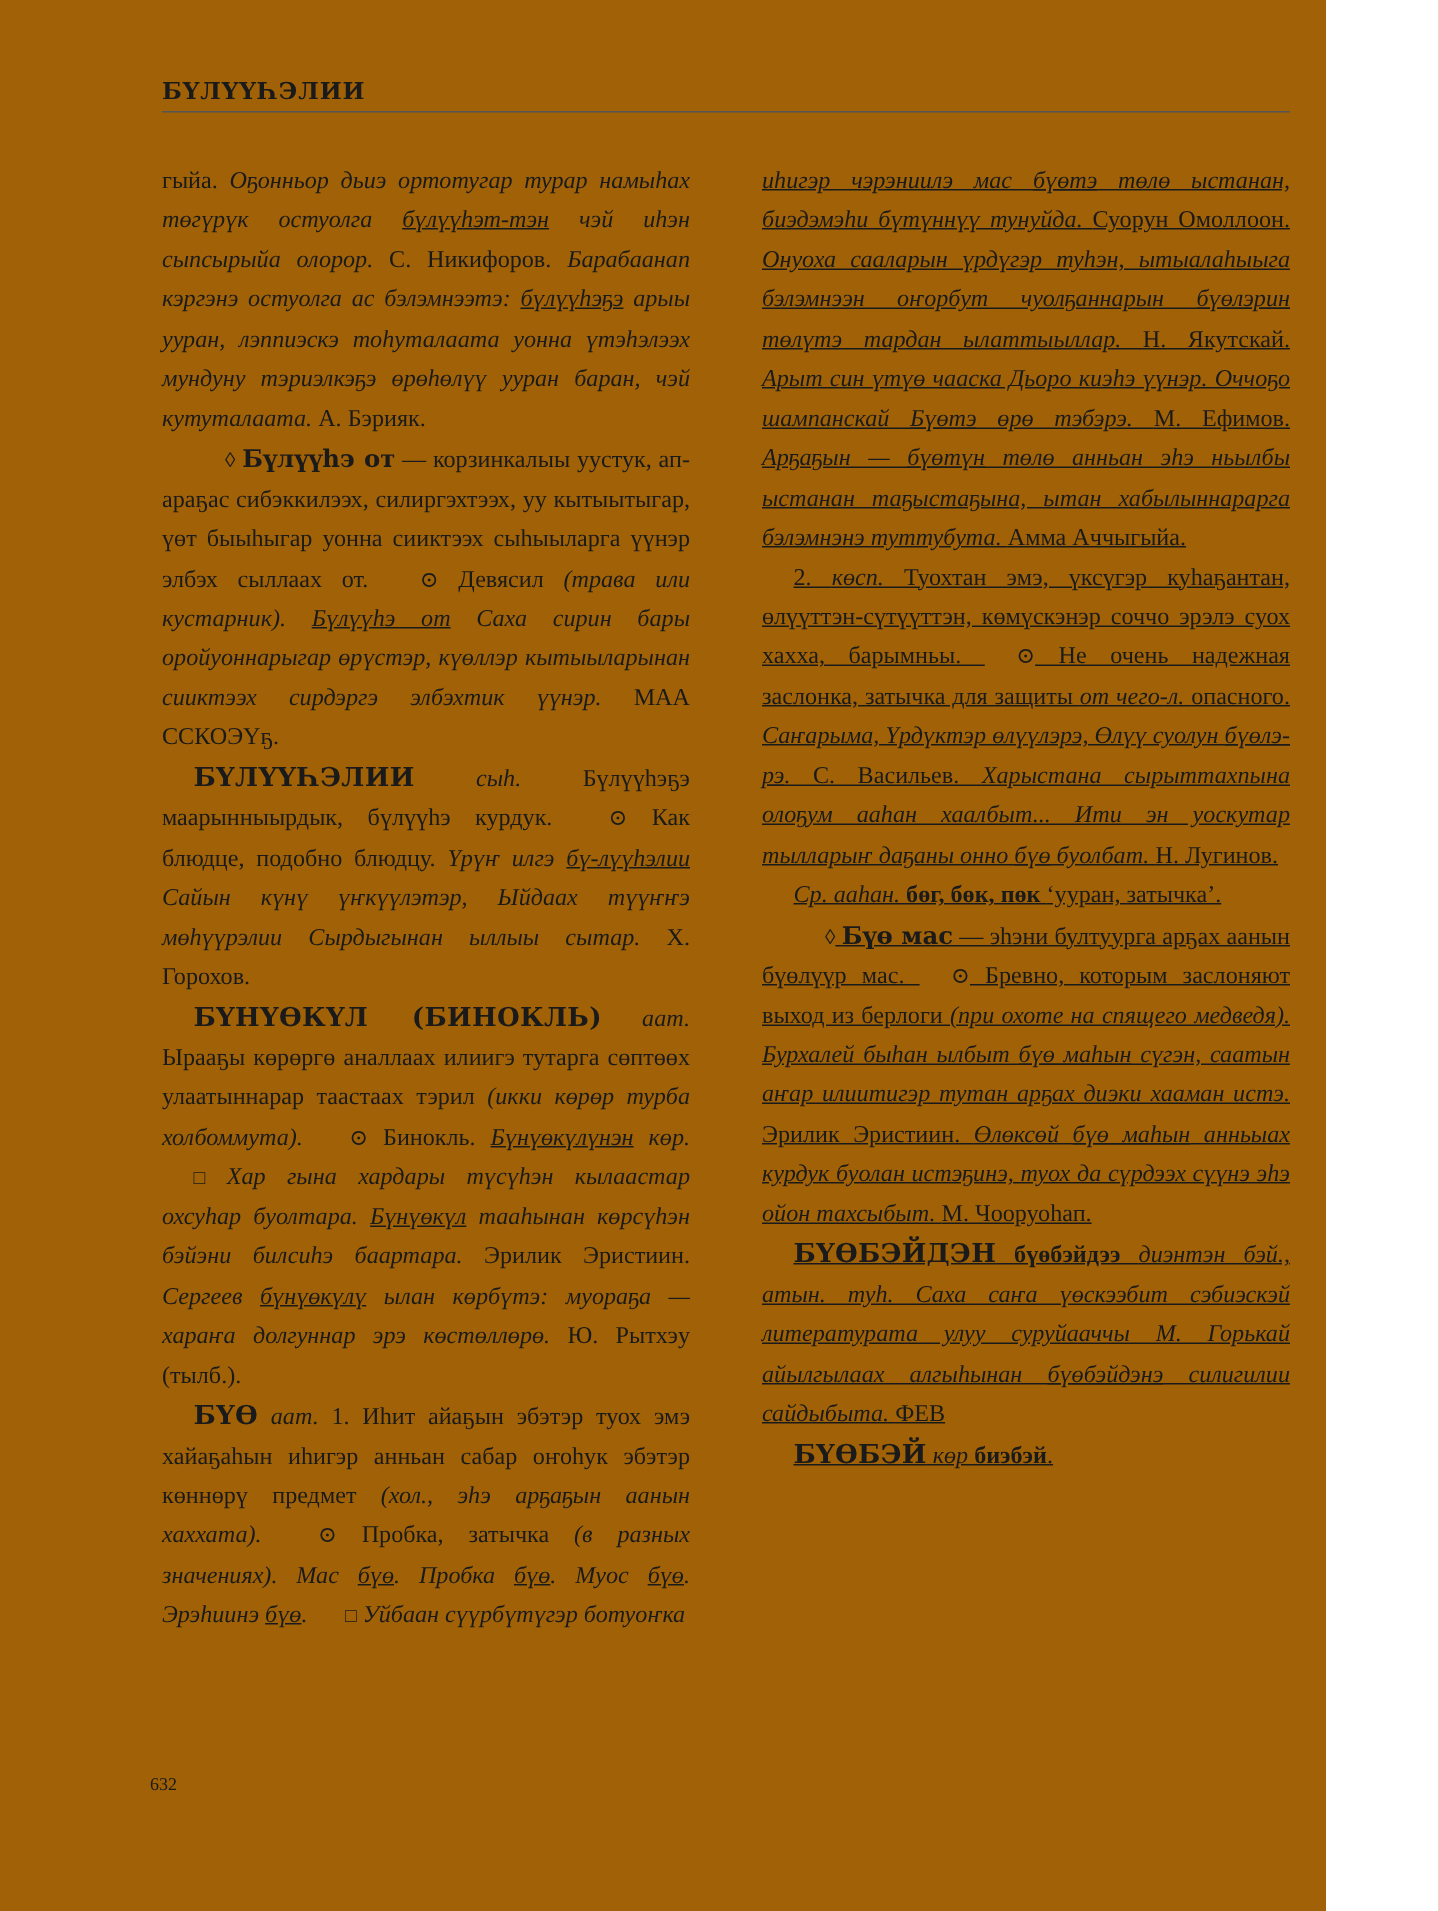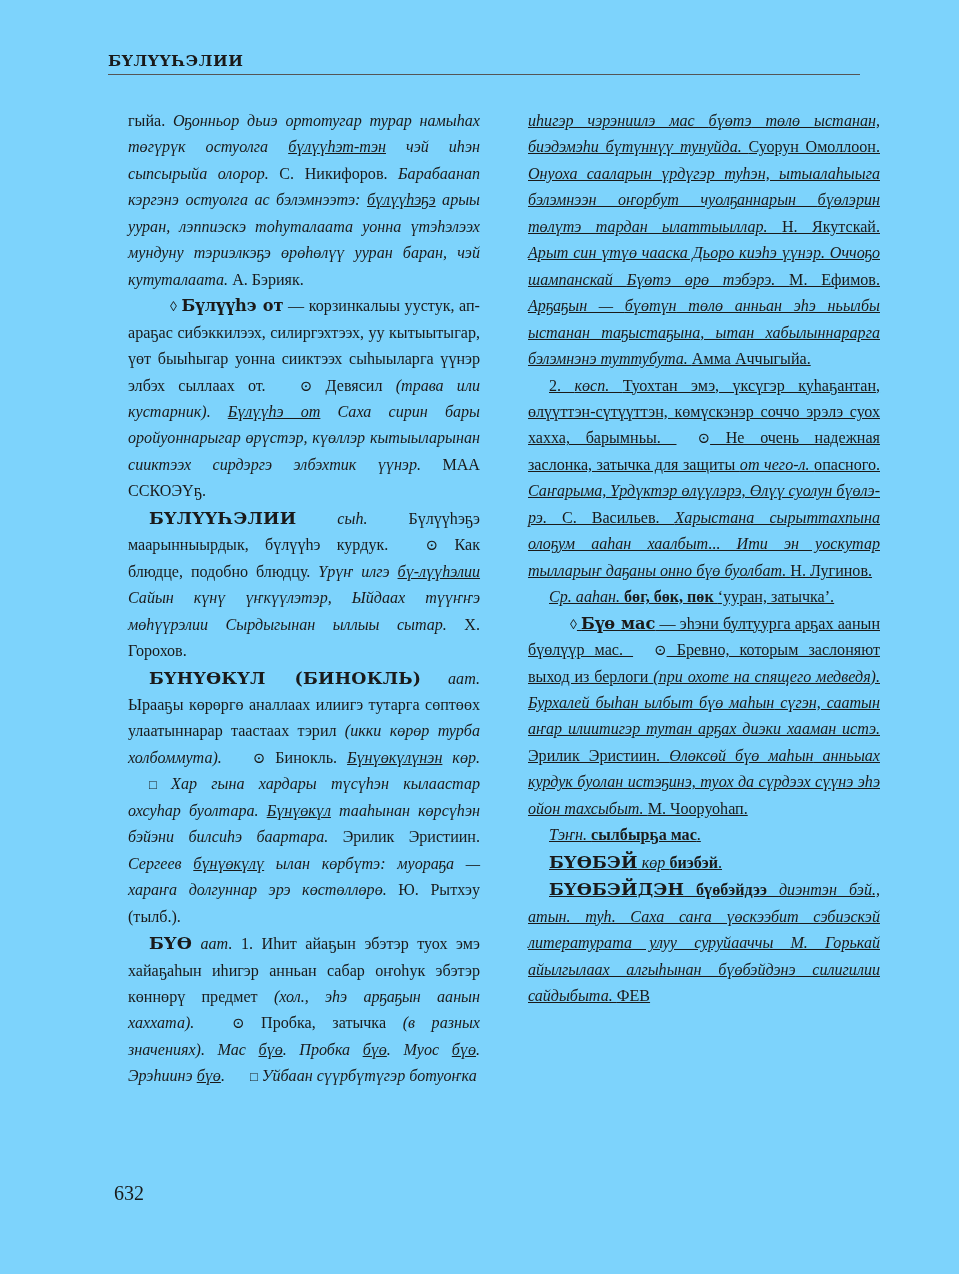--- a/index.html
+++ b/index.html
@@ -11,23 +11,23 @@
     width: 959px;
     height: 1274px;
     font-family: "Liberation Serif", "DejaVu Serif", serif;
     color: #1a1a1a;
     position: relative;
     overflow: hidden;
   }
   .page {
     position: absolute;
     left: 0; top: 0;
-    width: 959px;
+    width: 884px;
     height: 1274px;
-    background: #7dd3fc;
+    background: #a16207;
   }
   
   .runhead {
     position: absolute;
     left: 108px;
     top: 52px;
     width: 752px;
   }
   .runhead-title {
     font-family: "DejaVu Serif", "Liberation Serif", serif;
@@ -53,21 +53,20 @@
   }
   .col {
     position: absolute;
     top: 0;
     width: 352px;
     font-size: 16.1px;
     line-height: 26.45px;
     text-align: justify;
     text-justify: inter-word;
     color: #1a1a1a;
-    margin-left: 20px;
   }
   .col-left  { left: 0; }
   .col-right { left: 400px; text-decoration: underline; }
 
   p.para {
     margin: 0;
     text-indent: 21px;
     hyphens: manual;
   }
   p.cont {
@@ -97,23 +96,23 @@
     line-height: 1;
     vertical-align: baseline;
   }
   .mk-diamond { font-size: 14px; }
   .mk-circle  { font-size: 15px; }
   .mk-square  { font-size: 13px; }
 
   
   .folio {
     position: absolute;
-    left: 114px;
+    left: 100px;
     top: 1182px;
-    font-size: 20px;
+    font-size: 12px;
     font-family: "Liberation Serif", "DejaVu Serif", serif;
     color: #1a1a1a;
   }
 </style>
 </head>
 <body>
 
 <div class="page">
 
   <div class="runhead">
@@ -127,21 +126,20 @@
         <p class="para"><span class="mk-diamond">◊</span><span> </span><span class="hw-sub">Бүлүүһэ от</span><span> — корзинкалыы уустук, ап-араҕас сибэккилээх, силиргэхтээх, уу кытыытыгар, үөт быыһыгар уонна сииктээх сыһыыларга үүнэр элбэх сыллаах от. </span><span class="mk-circle">⊙</span><span> Девясил </span><span class="it">(трава или кустарник). </span><span class="ul">Бүлүүһэ от</span><span class="it"> Саха сирин бары оройуоннарыгар өрүстэр, күөллэр кытыыларынан сииктээх сирдэргэ элбэхтик үүнэр. </span><span>МАА ССКОЭҮҕ.</span></p>
         <p class="para"><span class="hw">БҮЛҮҮҺЭЛИИ</span><span class="it"> сыһ. </span><span>Бүлүүһэҕэ маарынныырдык, бүлүүһэ курдук. </span><span class="mk-circle">⊙</span><span> Как блюдце, подобно блюдцу. </span><span class="it">Үрүҥ илгэ </span><span class="ul">бү-лүүһэлии</span><span class="it"> Сайын күнү үҥкүүлэтэр, Ыйдаах түүҥҥэ мөһүүрэлии Сырдыгынан ыллыы сытар. </span><span>Х. Горохов.</span></p>
         <p class="para"><span class="hw">БҮНҮӨКҮЛ (БИНОКЛЬ)</span><span class="it"> аат. </span><span>Ырааҕы көрөргө аналлаах илиигэ тутарга сөптөөх улаатыннарар таастаах тэрил </span><span class="it">(икки көрөр турба холбоммута). </span><span class="mk-circle">⊙</span><span> Бинокль. </span><span class="ul">Бүнүөкүлүнэн</span><span class="it"> көр. </span><span class="mk-square">□</span><span class="it"> Хар гына хардары түсүһэн кылаастар охсуһар буолтара. </span><span class="ul">Бүнүөкүл</span><span class="it"> тааһынан көрсүһэн бэйэни билсиһэ баартара. </span><span>Эрилик Эристиин. </span><span class="it">Сергеев </span><span class="ul">бүнүөкүлү</span><span class="it"> ылан көрбүтэ: муораҕа — хараҥа долгуннар эрэ көстөллөрө. </span><span>Ю. Рытхэу (тылб.).</span></p>
         <p class="para"><span class="hw">БҮӨ</span><span class="it"> аат. </span><span>1. Иһит айаҕын эбэтэр туох эмэ хайаҕаһын иһигэр анньан сабар оҥоһук эбэтэр көннөрү предмет </span><span class="it">(хол., эһэ арҕаҕын аанын хаххата). </span><span class="mk-circle">⊙</span><span> Пробка, затычка </span><span class="it">(в разных значениях). Мас </span><span class="ul">бүө</span><span class="it">. Пробка </span><span class="ul">бүө</span><span class="it">. Муос </span><span class="ul">бүө</span><span class="it">. Эрэһиинэ </span><span class="ul">бүө</span><span class="it">. </span><span class="mk-square">□</span><span class="it"> Уйбаан сүүрбүтүгэр ботуоҥка</span></p>
       </div>
     <div class="col col-right" id="col-right">
         <p class="para cont"><span class="it">иһигэр чэрэниилэ мас </span><span class="ul">бүөтэ</span><span class="it"> төлө ыстанан, биэдэмэһи бүтүннүү тунуйда. </span><span>Суорун Омоллоон. </span><span class="it">Онуоха сааларын үрдүгэр туһэн, ытыалаһыыга бэлэмнээн оҥорбут чуолҕаннарын </span><span class="ul">бүөлэрин</span><span class="it"> төлүтэ тардан ылаттыыллар. </span><span>Н. Якутскай. </span><span class="it">Арыт син үтүө чааска Дьоро киэһэ үүнэр. Оччоҕо шампанскай </span><span class="ul">Бүөтэ</span><span class="it"> өрө тэбэрэ. </span><span>М. Ефимов. </span><span class="it">Арҕаҕын — </span><span class="ul">бүөтүн</span><span class="it"> төлө анньан эһэ ньылбы ыстанан таҕыстаҕына, ытан хабылыннарарга бэлэмнэнэ туттубута. </span><span>Амма Аччыгыйа.</span></p>
         <p class="para"><span>2. </span><span class="it">көсп. </span><span>Туохтан эмэ, үксүгэр куһаҕантан, өлүүттэн-сүтүүттэн, көмүскэнэр соччо эрэлэ суох хахха, барымньы. </span><span class="mk-circle">⊙</span><span> Не очень надежная заслонка, затычка для защиты </span><span class="it">от чего-л. </span><span>опасного. </span><span class="it">Саҥарыма, Үрдүктэр өлүүлэрэ, Өлүү суолун </span><span class="ul">бүөлэ-рэ</span><span class="it">. </span><span>С. Васильев. </span><span class="it">Харыстана сырыттахпына олоҕум ааһан хаалбыт... Ити эн уоскутар тылларыҥ даҕаны онно </span><span class="ul">бүө</span><span class="it"> буолбат. </span><span>Н. Лугинов.</span></p>
         <p class="para"><span class="it">Ср. ааһан. </span><span class="bd">бөг, бөк, пөк </span><span>‘ууран, затычка’.</span></p>
         <p class="para"><span class="mk-diamond">◊</span><span> </span><span class="hw-sub">Бүө мас</span><span> — эһэни бултуурга арҕах аанын бүөлүүр мас. </span><span class="mk-circle">⊙</span><span> Бревно, которым заслоняют выход из берлоги </span><span class="it">(при охоте на спящего медведя). Бурхалей быһан ылбыт </span><span class="ul">бүө маһын</span><span class="it"> сүгэн, саатын аҥар илиитигэр тутан арҕах диэки хааман истэ. </span><span>Эрилик Эристиин. </span><span class="it">Өлөксөй </span><span class="ul">бүө маһын</span><span class="it"> анньыах курдук буолан истэҕинэ, туох да сүрдээх сүүнэ эһэ ойон тахсыбыт. </span><span>М. Чооруоһап.</span></p>
-        <p class="para"><span class="it">Тэҥн. </span><span class="bd">сылбырҕа мас</span><span>.</span></p>
+        <p class="para"><span class="hw">БҮӨБЭЙДЭН</span><span class="bd"> бүөбэйдээ </span><span class="it">диэнтэн бэй., атын. туһ. Саха саҥа үөскээбит сэбиэскэй литературата улуу суруйааччы М. Горькай айылгылаах алгыһынан </span><span class="ul">бүөбэйдэнэ</span><span class="it"> силигилии сайдыбыта. </span><span>ФЕВ</span></p>
         <p class="para"><span class="hw">БҮӨБЭЙ</span><span class="it"> көр </span><span class="bd">биэбэй</span><span>.</span></p>
-        <p class="para"><span class="hw">БҮӨБЭЙДЭН</span><span class="bd"> бүөбэйдээ </span><span class="it">диэнтэн бэй., атын. туһ. Саха саҥа үөскээбит сэбиэскэй литературата улуу суруйааччы М. Горькай айылгылаах алгыһынан </span><span class="ul">бүөбэйдэнэ</span><span class="it"> силигилии сайдыбыта. </span><span>ФЕВ</span></p>
       </div>
   </div>
 
   <div class="folio">632</div>
 
 </div>
 
 </body></html>

